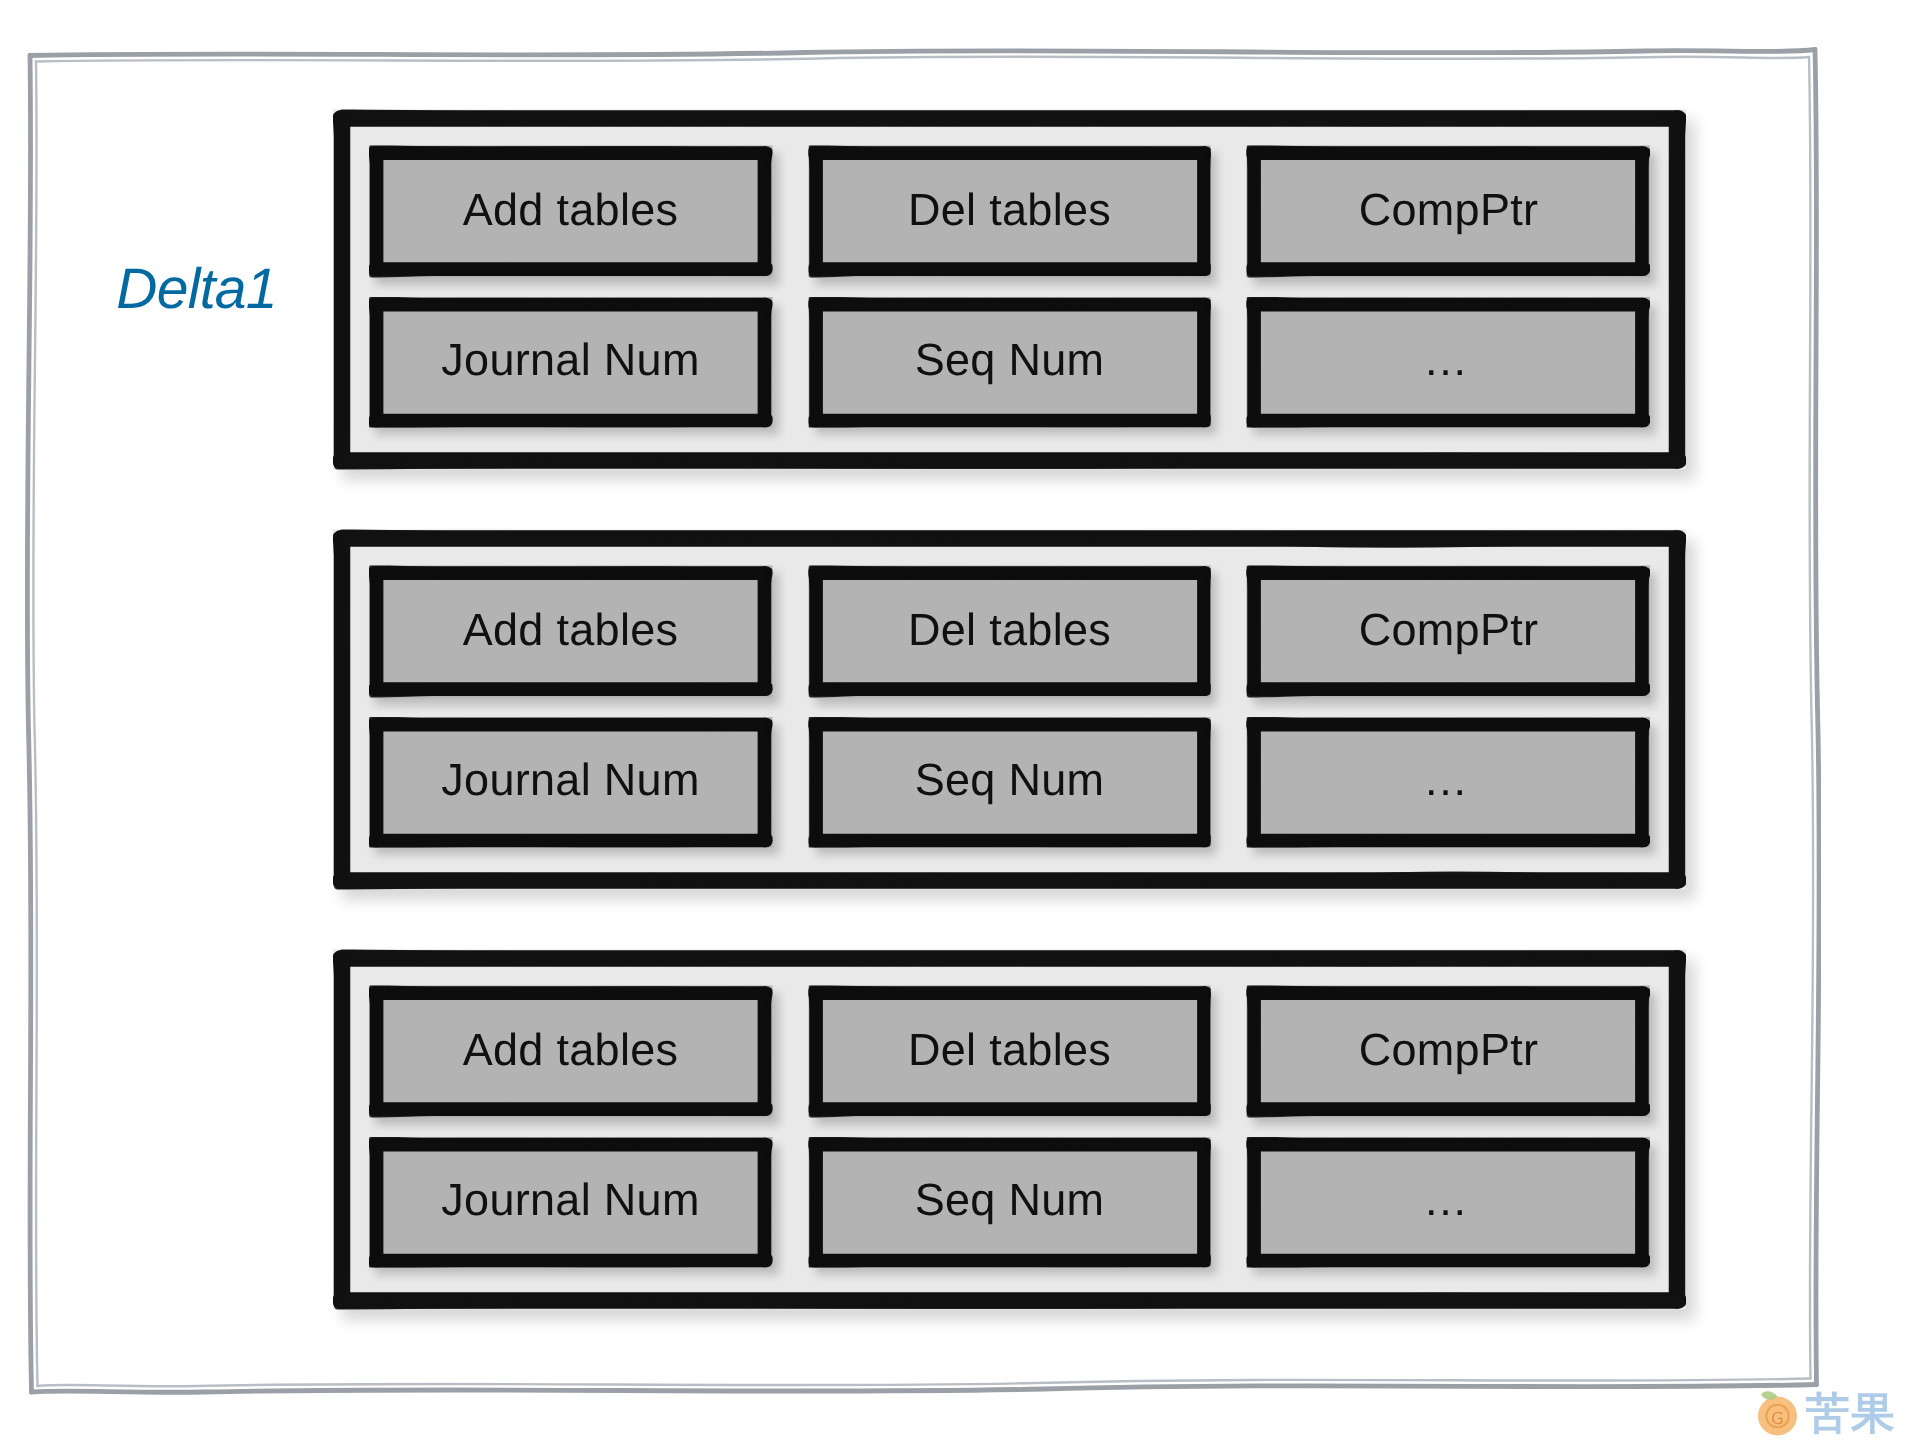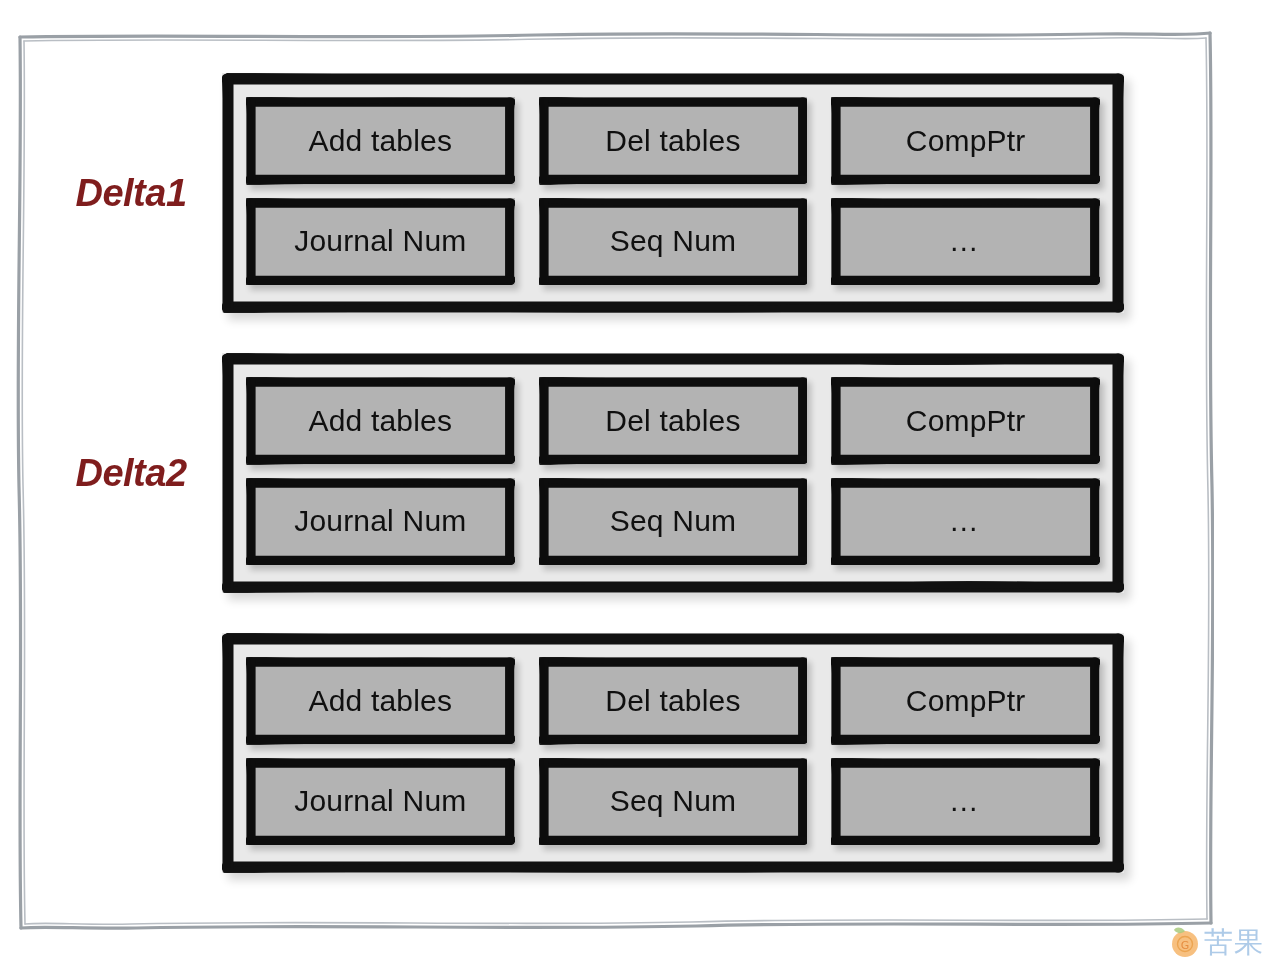--- a/index.html
+++ b/index.html
@@ -50,23 +50,23 @@
   .delta-label {
     position: absolute;
     left: 0px;
     top: 0px;
     width: 182px;
     height: 240px;
     display: flex;
     align-items: center;
     justify-content: center;
     font-size: 38px;
-    font-weight: bold;
+    font-weight: normal;
     font-style: italic;
-    color: #7f1d1d;
+    color: #0369a1;
     letter-spacing: -0.5px;
     user-select: none;
   }
 
   
   .group-box {
     position: absolute;
     left: 182px;
     top: 0px;
     width: 902px;
@@ -140,21 +140,21 @@
     pointer-events: none;
   }
   .wm-logo {
     position: relative;
     width: 34px;
     height: 34px;
     flex: 0 0 auto;
   }
   .wm-text {
     font-size: 29px;
-    font-weight: normal;
+    font-weight: bold;
     color: #aecbe8;
     letter-spacing: 1px;
     line-height: 1;
     font-family: "DejaVu Sans", sans-serif;
   }
 </style>
 </head>
 <body>
 
 <div id="canvas">
@@ -305,21 +305,20 @@
               </svg>
             </div>
             <span class="cell-label ellipsis">…</span>
           </div>
         </div>
       </div>
     </div>
   </div>
 
   <div class="delta-row r2">
-    <div class="delta-label">Delta2</div>
 
     <div class="group-box">
       <div class="group-edge">
         <svg viewBox="0 0 902 240" preserveAspectRatio="none" xmlns="http://www.w3.org/2000/svg">
           <g fill="none" stroke="#111111" stroke-linecap="round" stroke-linejoin="round">
             <path d="M5,6 L897,6" stroke-width="11"></path>
             <path d="M7,3 C210,9 430,0 650,8 C770,11 855,3 896,7" stroke-width="7" opacity="0.92"></path>
             <path d="M896,6 L896,234" stroke-width="11"></path>
             <path d="M899,8 C893,75 902,145 896,232" stroke-width="6" opacity="0.9"></path>
             <path d="M5,234 L897,234" stroke-width="11"></path>

